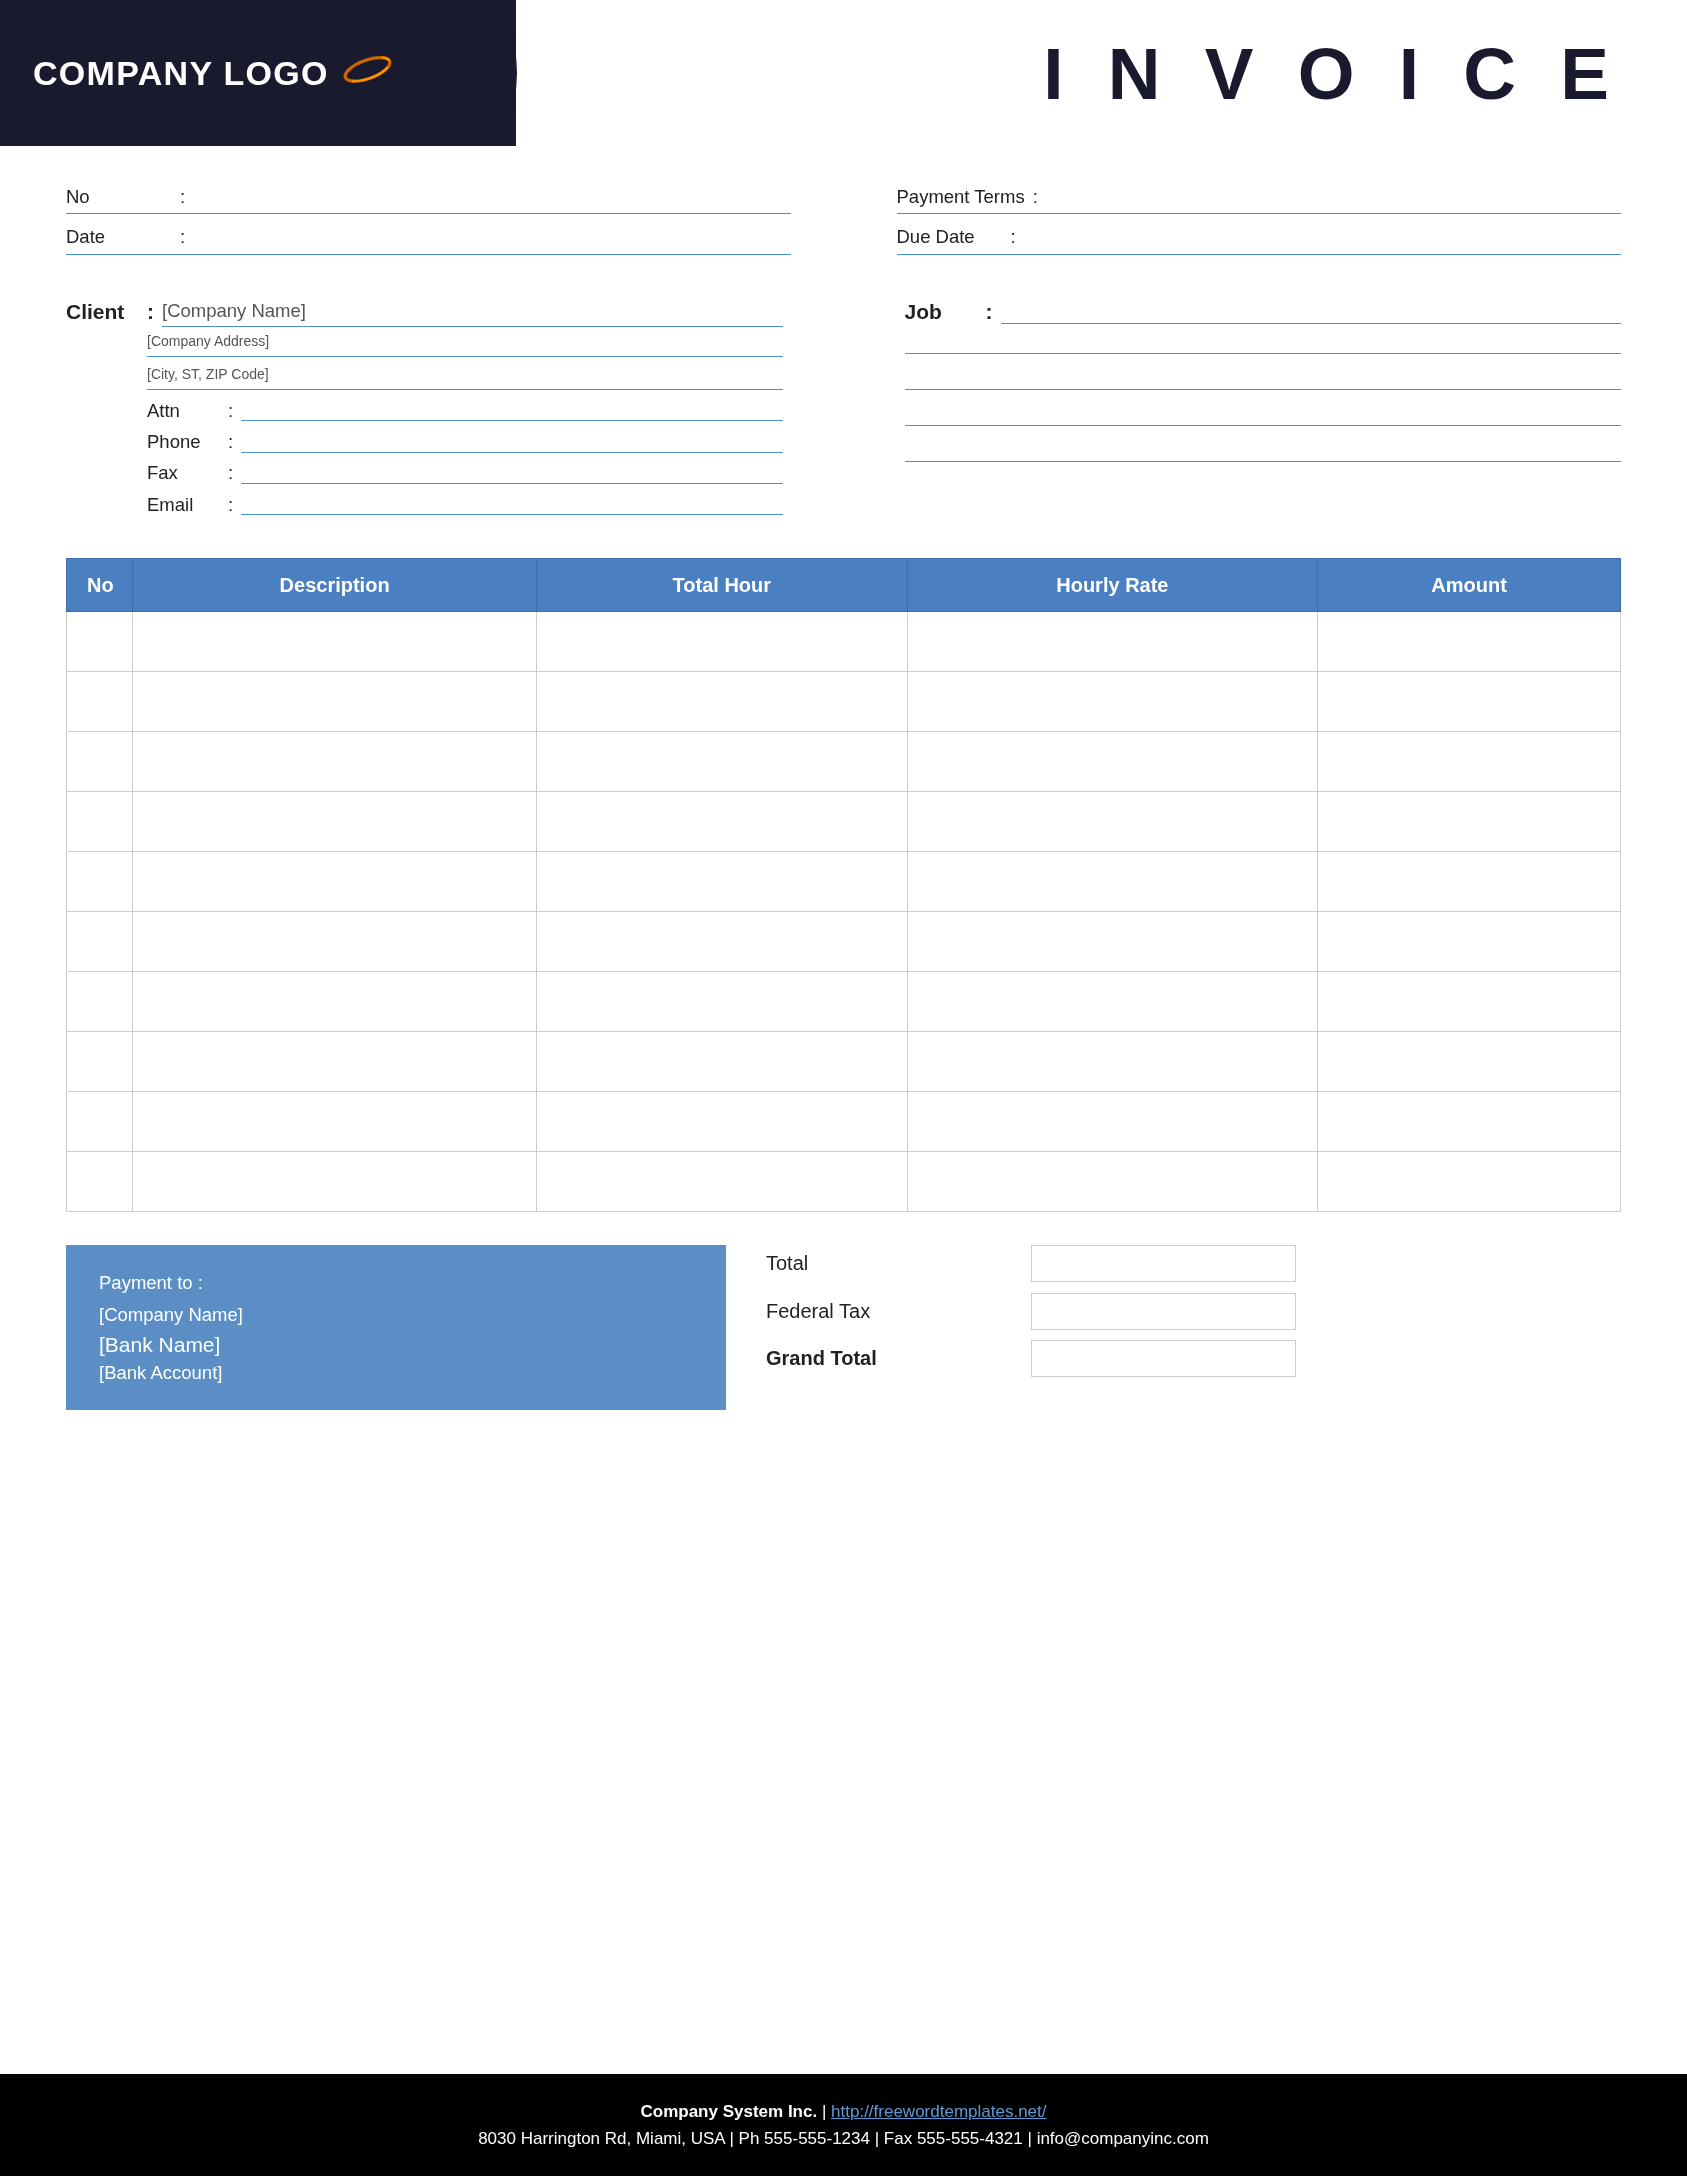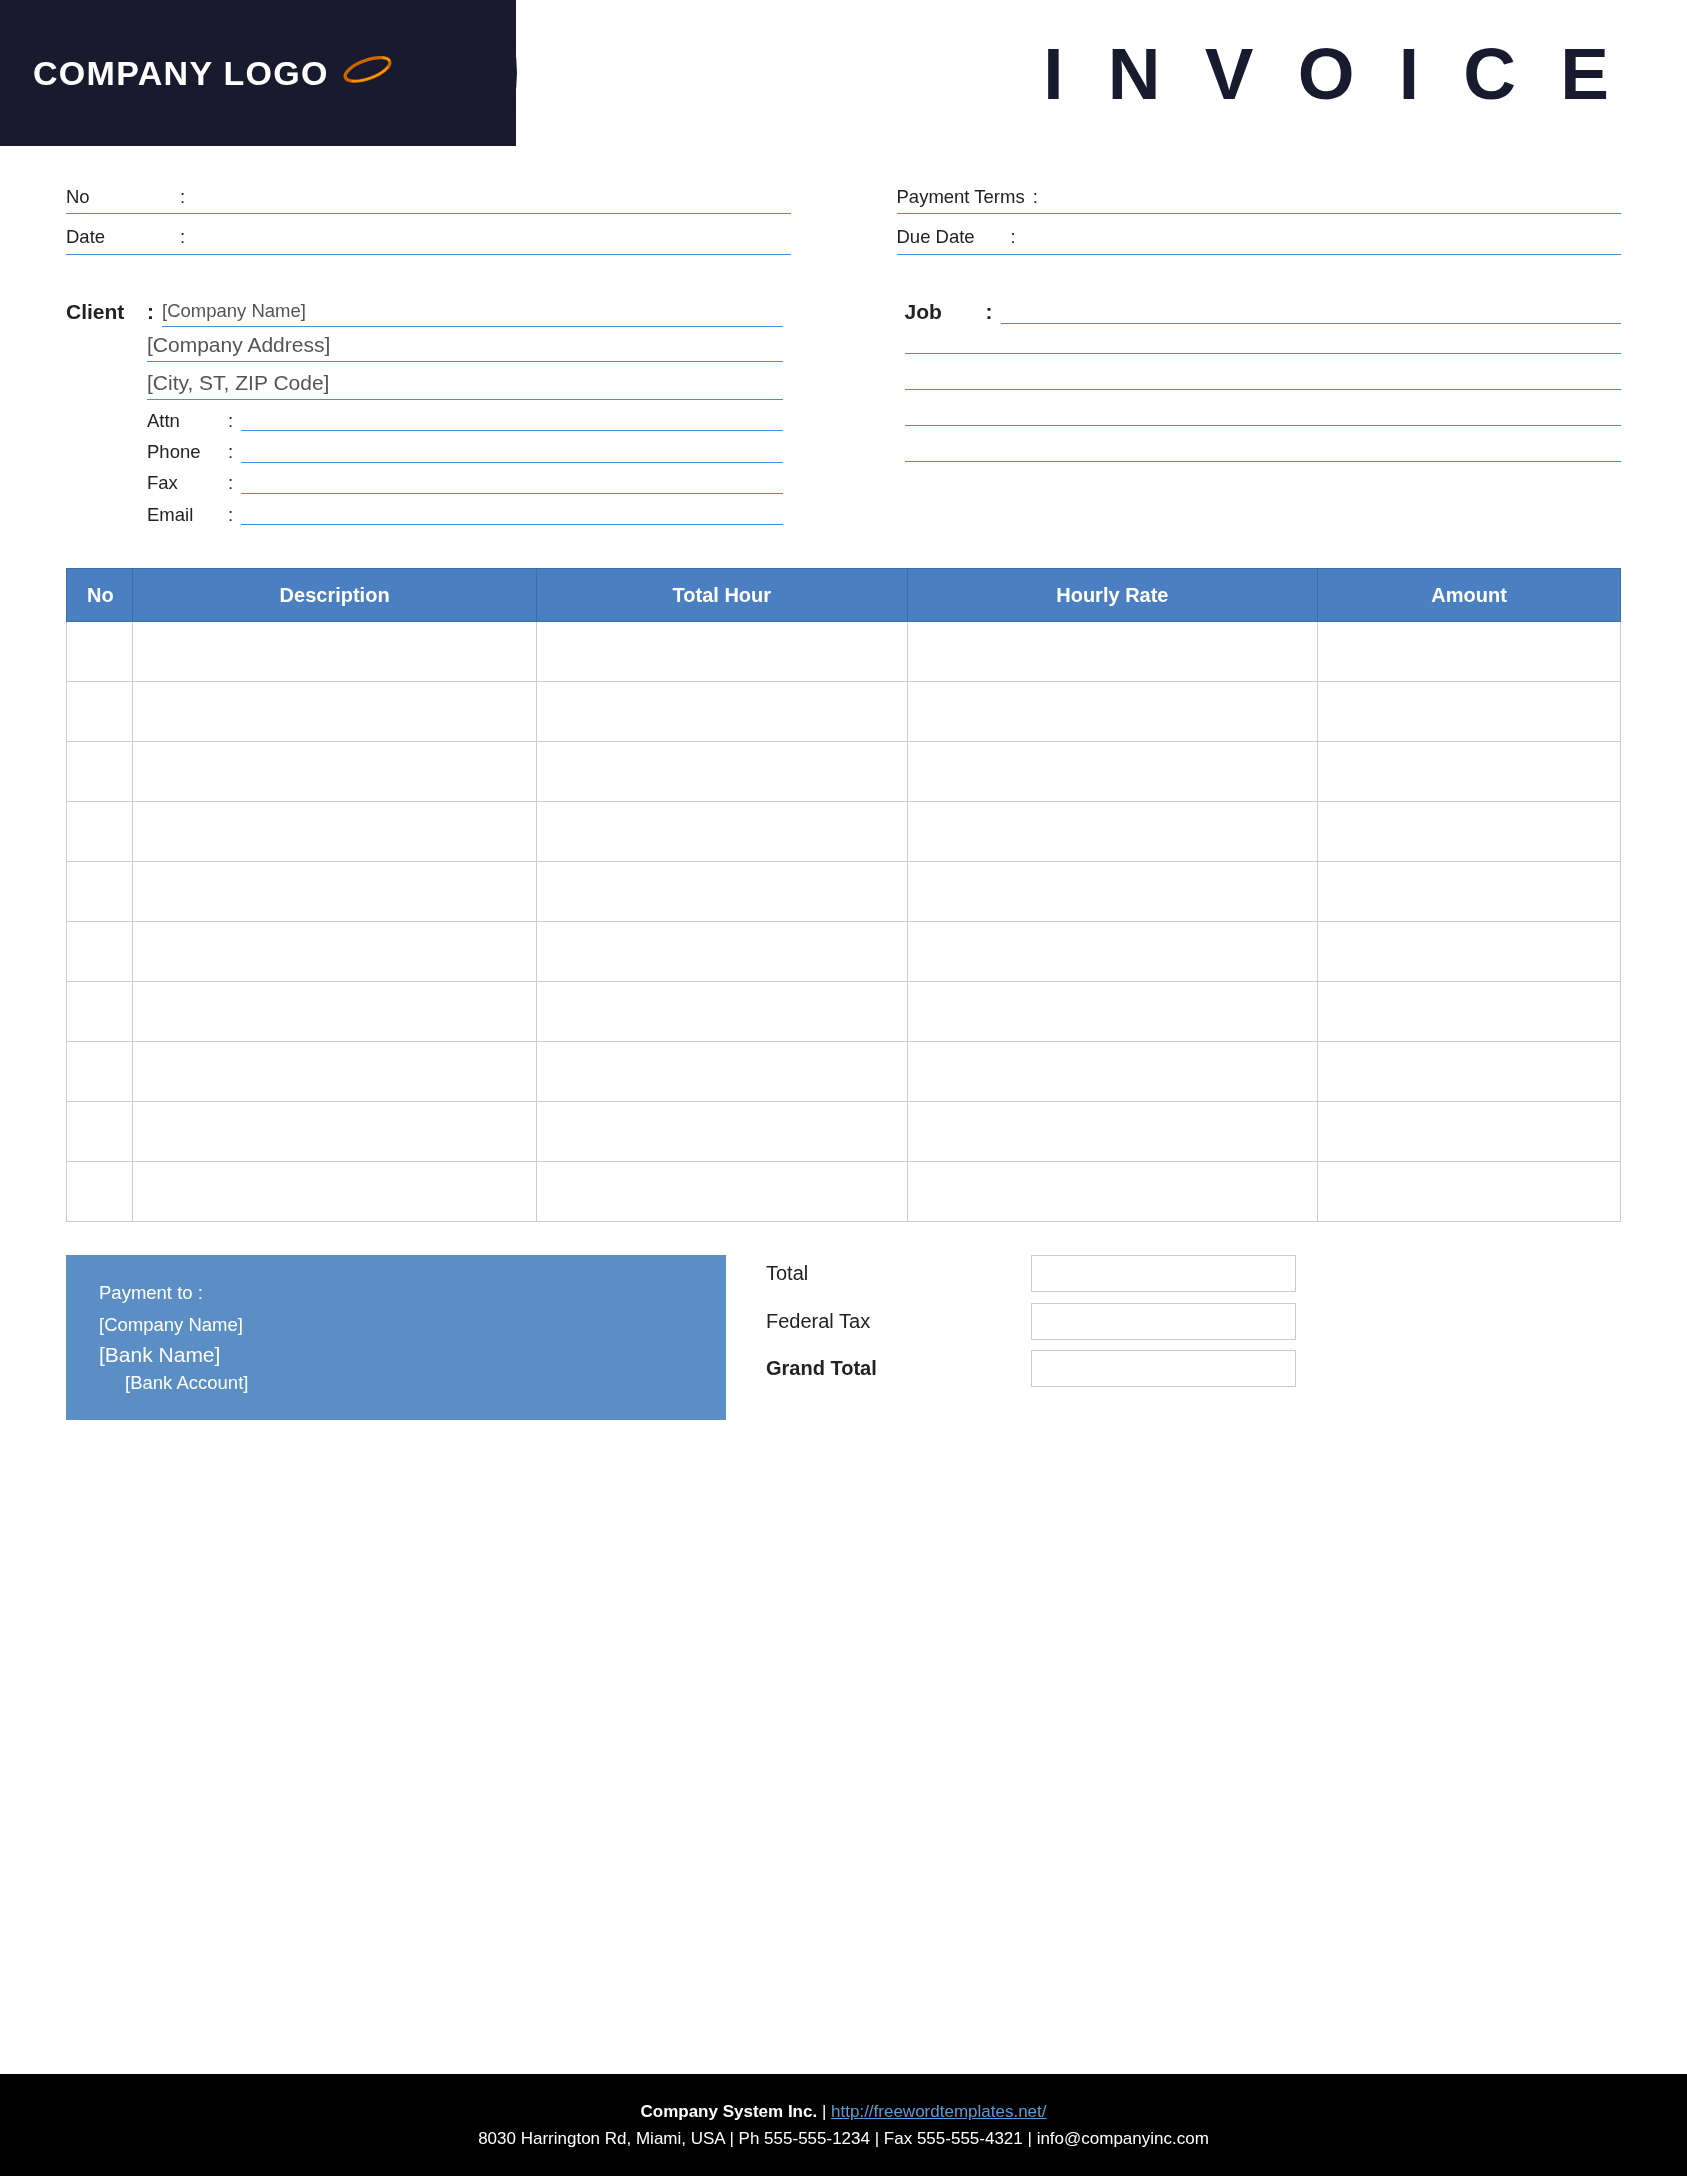--- a/index.html
+++ b/index.html
@@ -139,21 +139,21 @@
       border-bottom: 1px solid #4a90d9;
       padding-bottom: 4px;
       font-size: 18.5px;
       color: #555;
       min-height: 24px;
     }
     .client-sub-field {
       border-bottom: 1px solid #4a90d9;
       margin-bottom: 9.3px;
       padding-bottom: 4px;
-      font-size: 21px;
+      font-size: 14px;
       color: #555;
       min-height: 24px;
       margin-left: 81px;
     }
     .client-inline-field {
       display: flex;
       align-items: center;
       margin-bottom: 9.3px;
       margin-left: 81px;
     }
@@ -244,21 +244,20 @@
       margin-bottom: 6.6px;
     }
     .payment-bank {
       font-size: 21px;
       color: #ffffff;
       margin-bottom: 5px;
     }
     .payment-account {
       font-size: 18.5px;
       color: #ffffff;
-      margin-left: 26px;
     }
 
     .totals-section {
       flex: 1;
       padding-top: 0;
     }
     .total-row {
       display: flex;
       align-items: center;
       margin-bottom: 10.6px;

